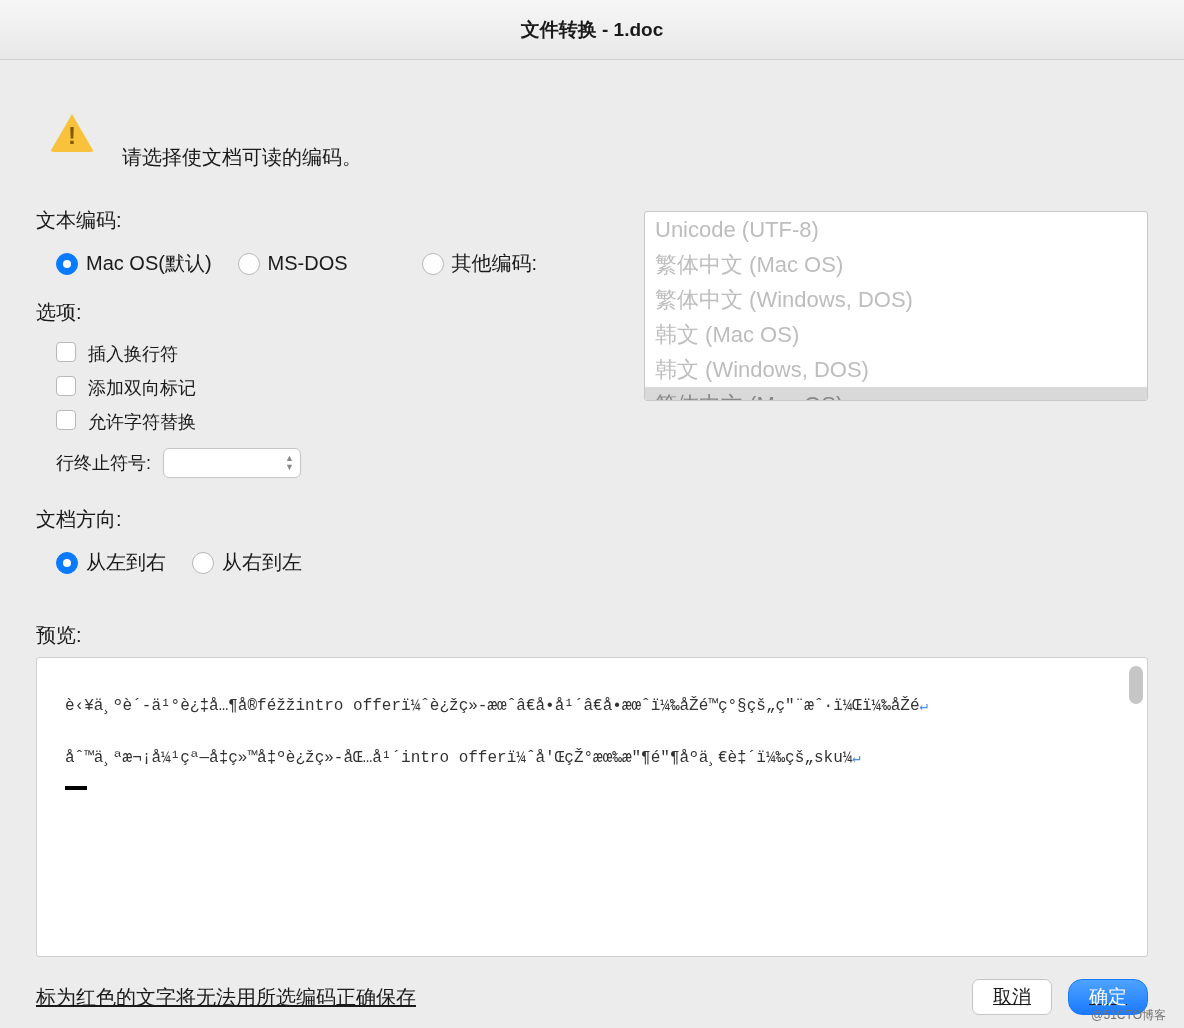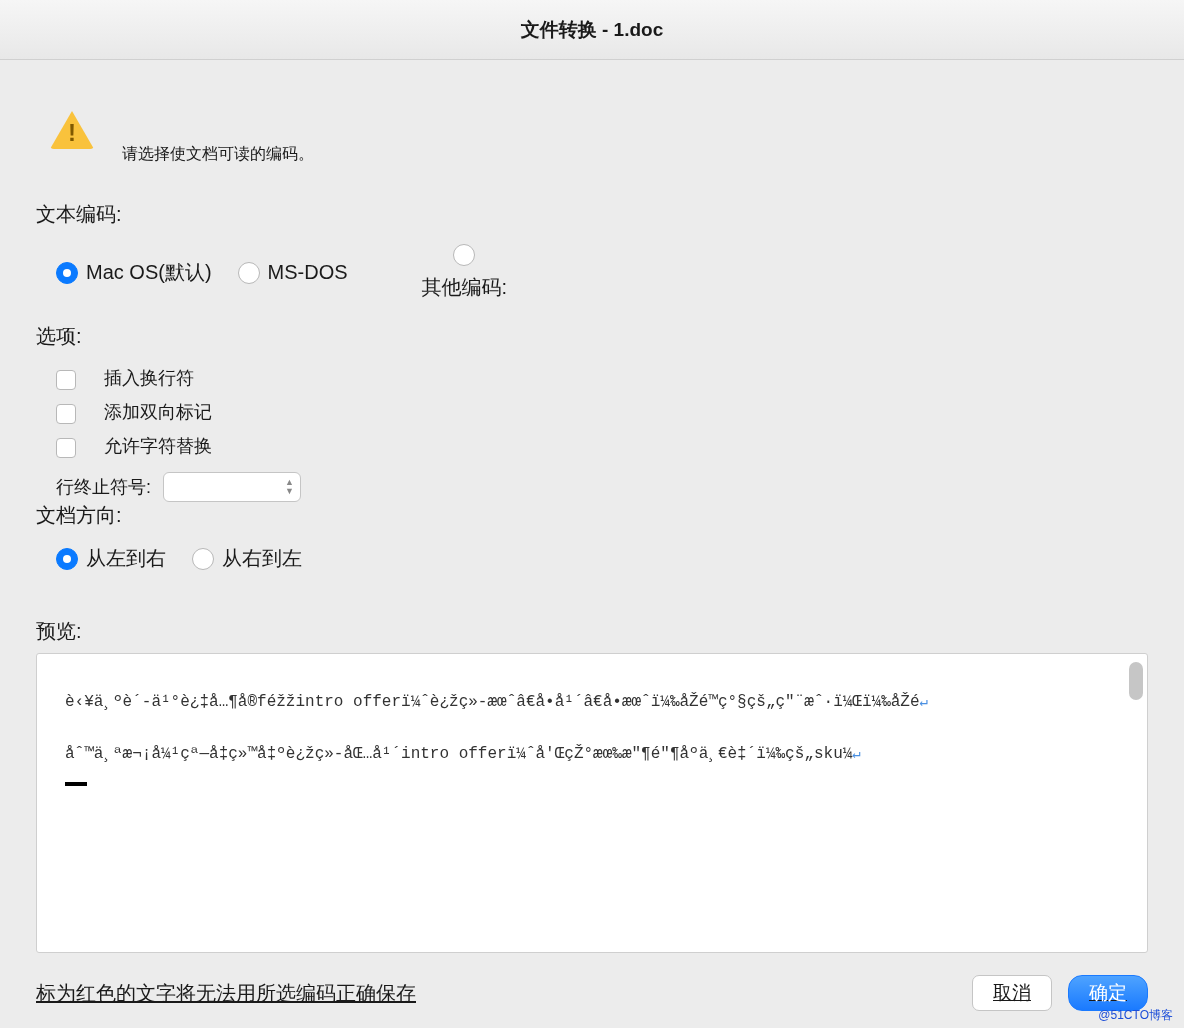--- a/index.html
+++ b/index.html
@@ -47,21 +47,21 @@
     }
     .warn-mark {
       position: absolute;
       left: 17px; top: 10px;
       width: 10px;
       text-align: center;
       color: #805900;
       font-weight: 700;
       font-size: 24px;
     }
-    .prompt-text { font-size: 16px; margin-top: 48px; }
+    .prompt-text { font-size: 20px; margin-top: 48px; }
     .section-label { font-size: 20px; margin-bottom: 16px; }
     .top-row {
       display: flex;
       align-items: flex-start;
       gap: 0;
     }
     .left-col { flex: 0 0 608px; }
     .encoding-list {
       flex: 1;
       border: 1px solid #c7c7c7;
@@ -105,21 +105,21 @@
     }
     .radio.checked::after {
       content: '';
       width: 8px; height: 8px;
       background: #fff;
       border-radius: 50%;
     }
     .radio-label { font-size: 20px; }
     .options-block { margin-top: 6px; }
     .chk-row {
-      display: flex; align-items: flex-end; gap: 28px;
+      display: flex; align-items: flex-start; gap: 12px;
       margin-left: 20px;
       margin-bottom: 10px;
     }
     .chk {
       width: 20px; height: 20px;
       border: 1px solid #b8b8b8;
       border-radius: 4px;
       background: #fff;
     }
     .line-term-row {
@@ -131,21 +131,21 @@
       border: 1px solid #c5c5c5;
       border-radius: 6px;
       background: #fff;
       display: flex; align-items: center; justify-content: flex-end;
       padding-right: 6px;
     }
     .stepper {
       display: flex; flex-direction: column;
       font-size: 9px; color: #888; line-height: 9px;
     }
-    .dir-section { }
+    .dir-section { margin-top: 28px; }
     .preview-label { margin-top: 24px; font-size: 20px; margin-bottom: 8px; }
     .preview-box {
       background: #fff;
       border: 1px solid #cfcfcf;
       border-radius: 3px;
       height: 300px;
       padding: 8px 28px;
       font-family: "Courier New", monospace;
       font-size: 16px;
       color: #333;
@@ -185,23 +185,23 @@
       cursor: default;
     }
     .btn.primary {
       background: linear-gradient(#4ea3ff, #1a7aff);
       border-color: #1a7aff;
       color: #fff;
       border-radius: 14px;
     }
     .watermark {
       position: absolute;
-      right: 11px; bottom: 4px;
+      right: 18px; bottom: 4px;
       font-size: 12px;
-      color: #1d4ed8;
+      color: #737373;
     }
   </style>
 </head>
 <body>
 
 <div class="titlebar">
   <span>文件转换 - 1.doc</span>
 </div>
 
 <div class="content">
@@ -220,21 +220,21 @@
 
       <div class="radio-row">
         <div class="radio-group">
           <span class="radio checked"></span>
           <span class="radio-label">Mac OS(默认)</span>
         </div>
         <div class="radio-group">
           <span class="radio"></span>
           <span class="radio-label">MS-DOS</span>
         </div>
-        <div class="radio-group" style="margin-left:48px;flex-direction:column;">
+        <div class="radio-group" style="margin-left:48px;">
           <span class="radio"></span>
           <span class="radio-label">其他编码:</span>
         </div>
       </div>
 
       <div class="options-block">
         <div class="section-label">选项:</div>
         <div class="chk-row">
           <span class="chk"></span>
           <span>插入换行符</span>
@@ -267,20 +267,28 @@
             <span class="radio-label">从左到右</span>
           </div>
           <div class="radio-group">
             <span class="radio"></span>
             <span class="radio-label">从右到左</span>
           </div>
         </div>
       </div>
     </div>
 
+    <div class="encoding-list">
+      <div class="elist-item">Unicode (UTF-8)</div>
+      <div class="elist-item">繁体中文 (Mac OS)</div>
+      <div class="elist-item">繁体中文 (Windows, DOS)</div>
+      <div class="elist-item">韩文 (Mac OS)</div>
+      <div class="elist-item">韩文 (Windows, DOS)</div>
+      <div class="elist-item selected">简体中文 (Mac OS)</div>
+    </div>
   </div>
 
   <div class="preview-label">预览:</div>
   <div class="preview-box">
     <div class="preview-line">
       <span>è‹¥ä¸ºè´-ä¹°è¿‡å…¶å®féžžintro offerï¼ˆè¿žç»-æœˆâ€å•å¹´â€å•æœˆï¼‰åŽé™ç°§çš„ç"¨æˆ·ï¼Œï¼‰åŽé</span><span class="ret-mark">↵</span>
     </div>
     <div class="preview-line">
       <span>åˆ™ä¸ªæ¬¡å¼¹çª—å‡ç»™å‡ºè¿žç»-åŒ…å¹´intro offerï¼ˆå'ŒçŽ°æœ‰æ"¶é"¶åºä¸€è‡´ï¼‰çš„sku¼</span><span class="ret-mark">↵</span>
     </div>

